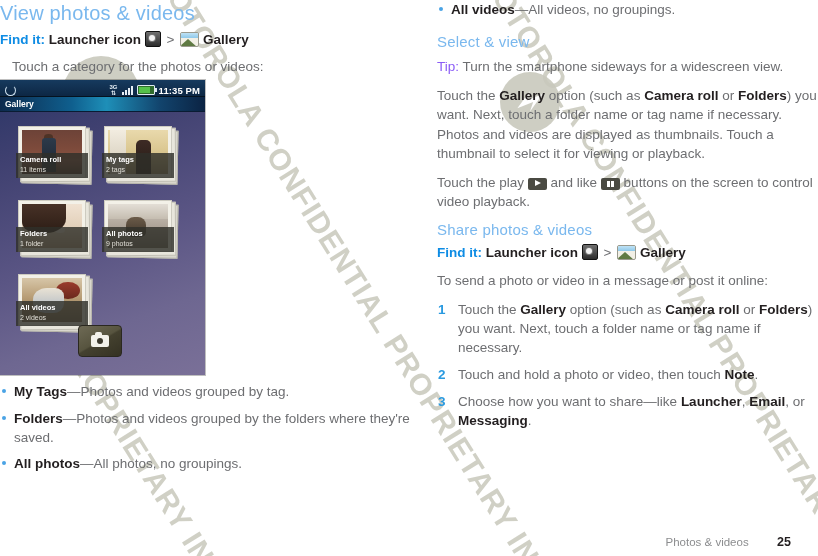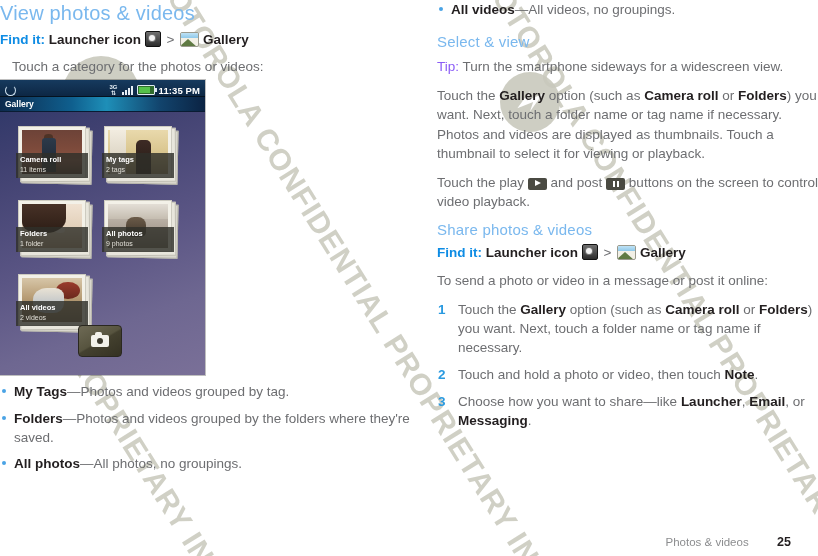--- a/index.html
+++ b/index.html
@@ -455,21 +455,21 @@
   <div class="para" style="margin-bottom:10px;">
     <span class="tag">Tip:</span>
     <span>Turn the smartphone sideways for a widescreen view.</span>
   </div>
 
   <div class="para" style="margin-bottom:10px;">
     <span>Touch the </span><b>Gallery</b><span> option (such as </span><b>Camera roll</b><span> or </span><b>Folders</b><span>) you want. Next, touch a folder name or tag name if necessary. Photos and videos are displayed as thumbnails. Touch a thumbnail to select it for viewing or playback.</span>
   </div>
 
   <div class="para" style="margin-bottom:10px;">
-    <span>Touch the play </span><span class="ic ic-play"></span><span> and post </span><span class="ic ic-pause"></span><span> buttons on the screen to control video playback.</span>
+    <span>Touch the play </span><span class="ic ic-play"></span><span> and like </span><span class="ic ic-pause"></span><span> buttons on the screen to control video playback.</span>
   </div>
 
 
   <h2 class="sub" style="margin:0 0 6px 0;">Share photos &amp; videos</h2>
 
   <div class="findit" style="margin-bottom:9px;">
     <span class="lbl">Find it:</span>
     <span>Launcher icon</span>
     <span class="ic ic-launcher"></span>
     <span class="gt">&gt;</span>

